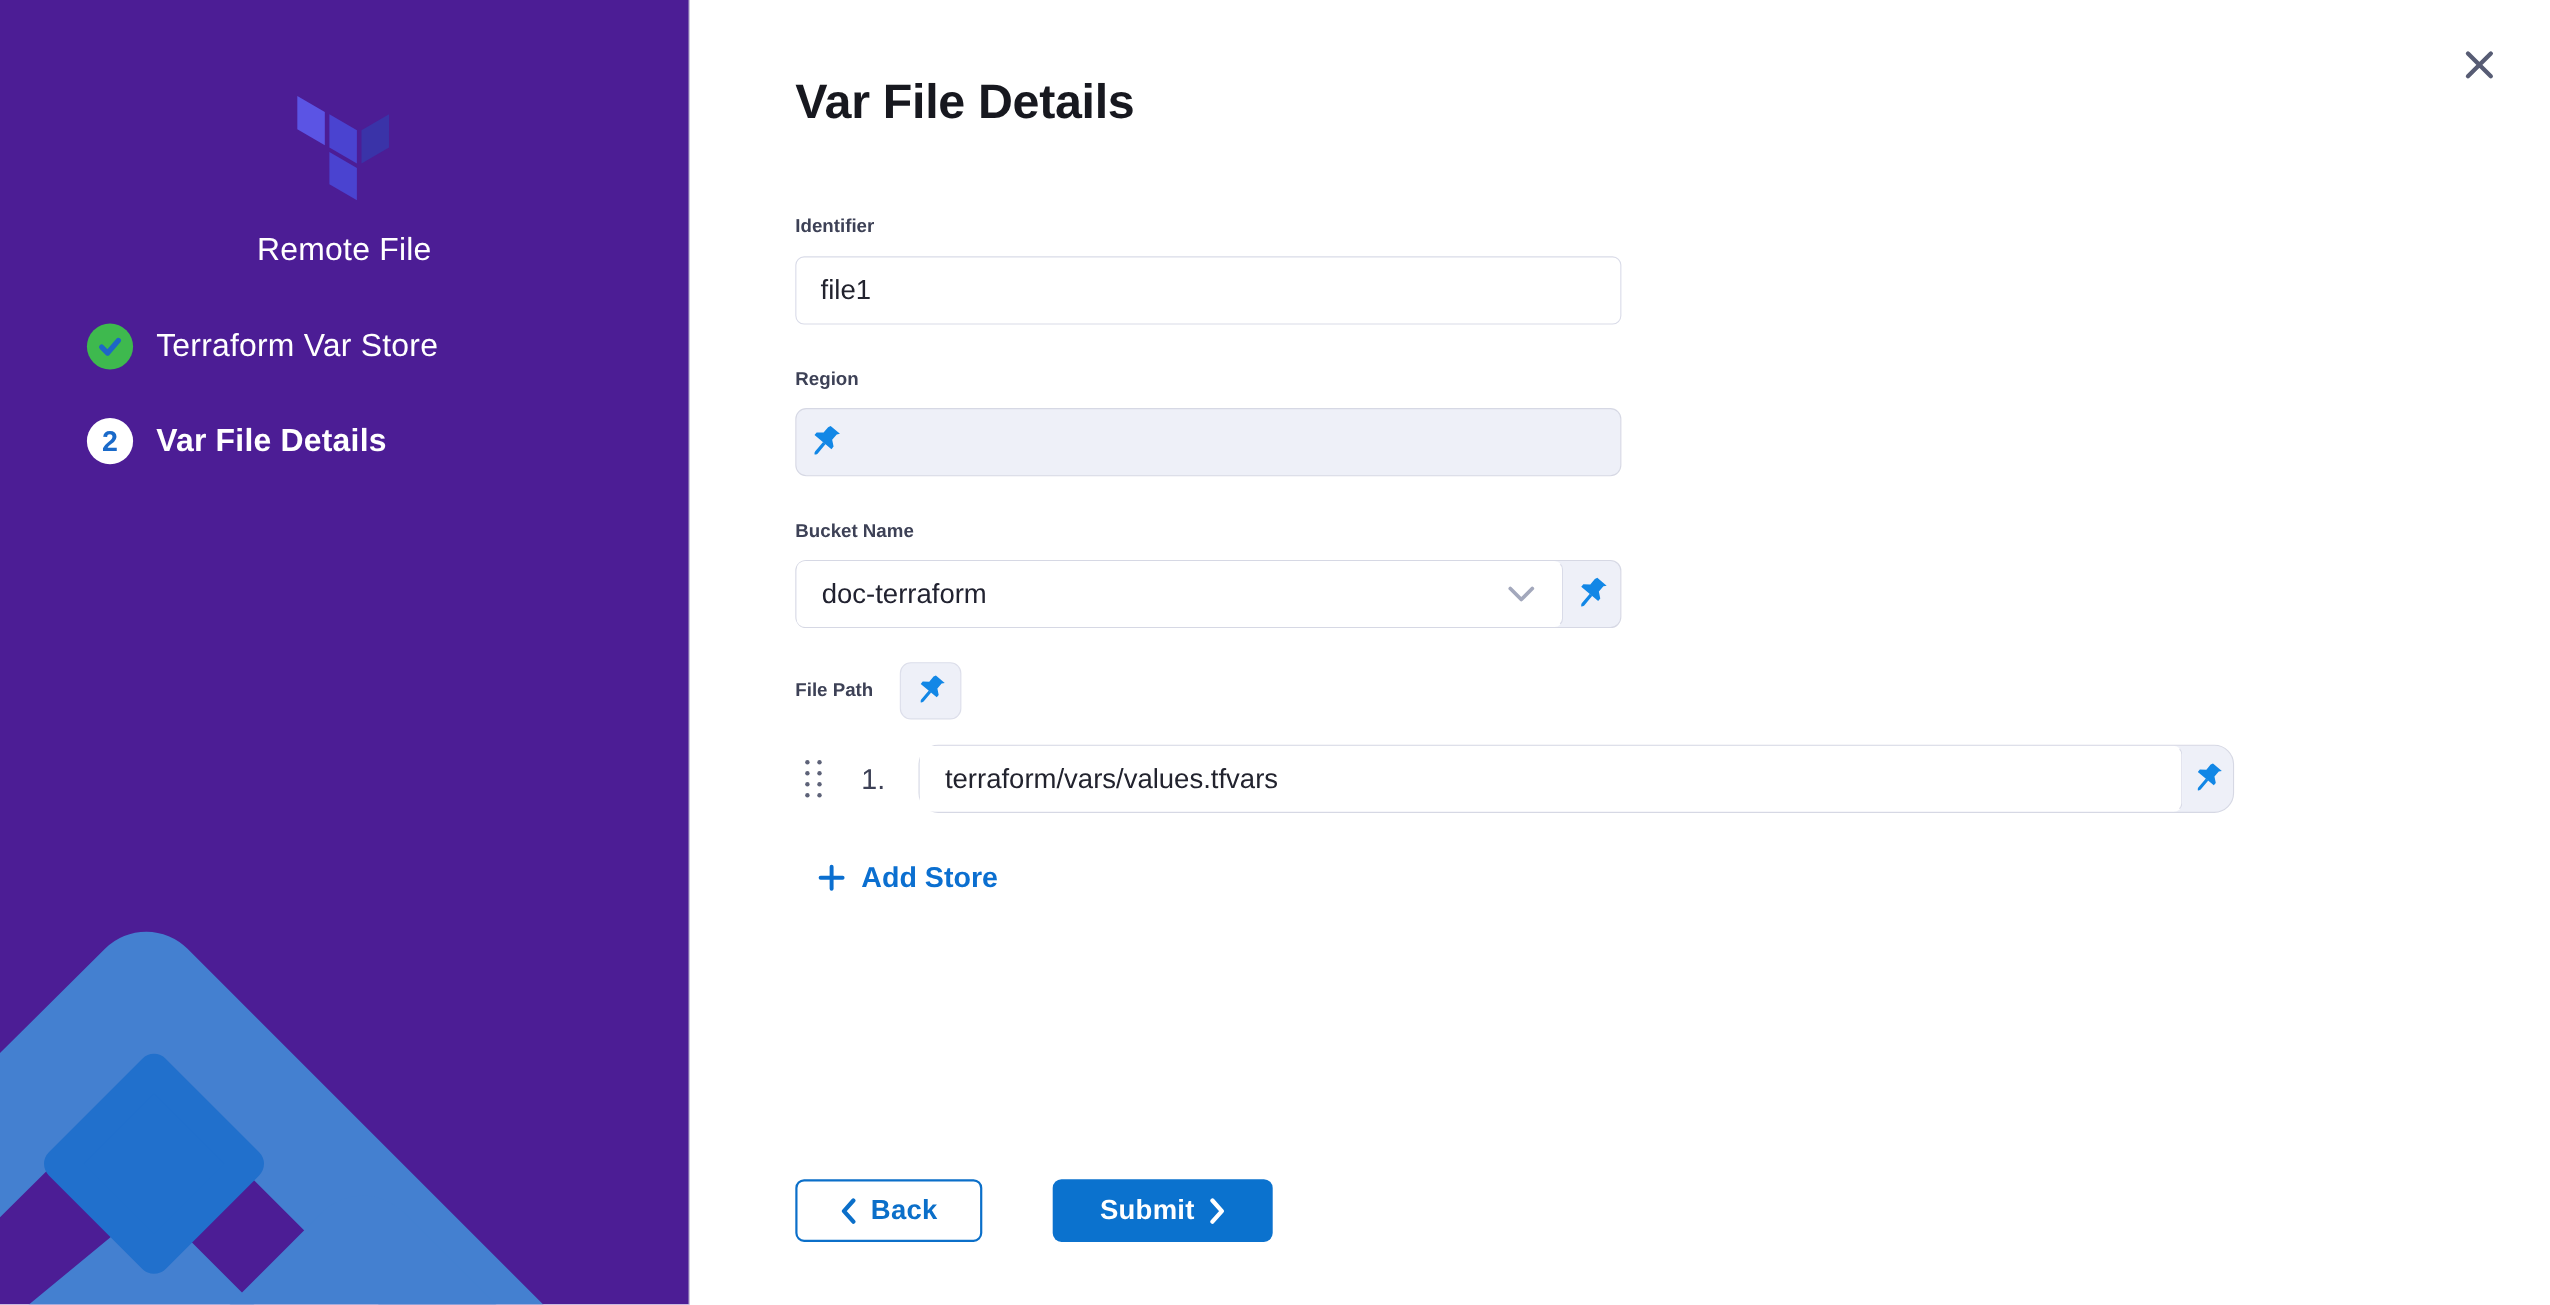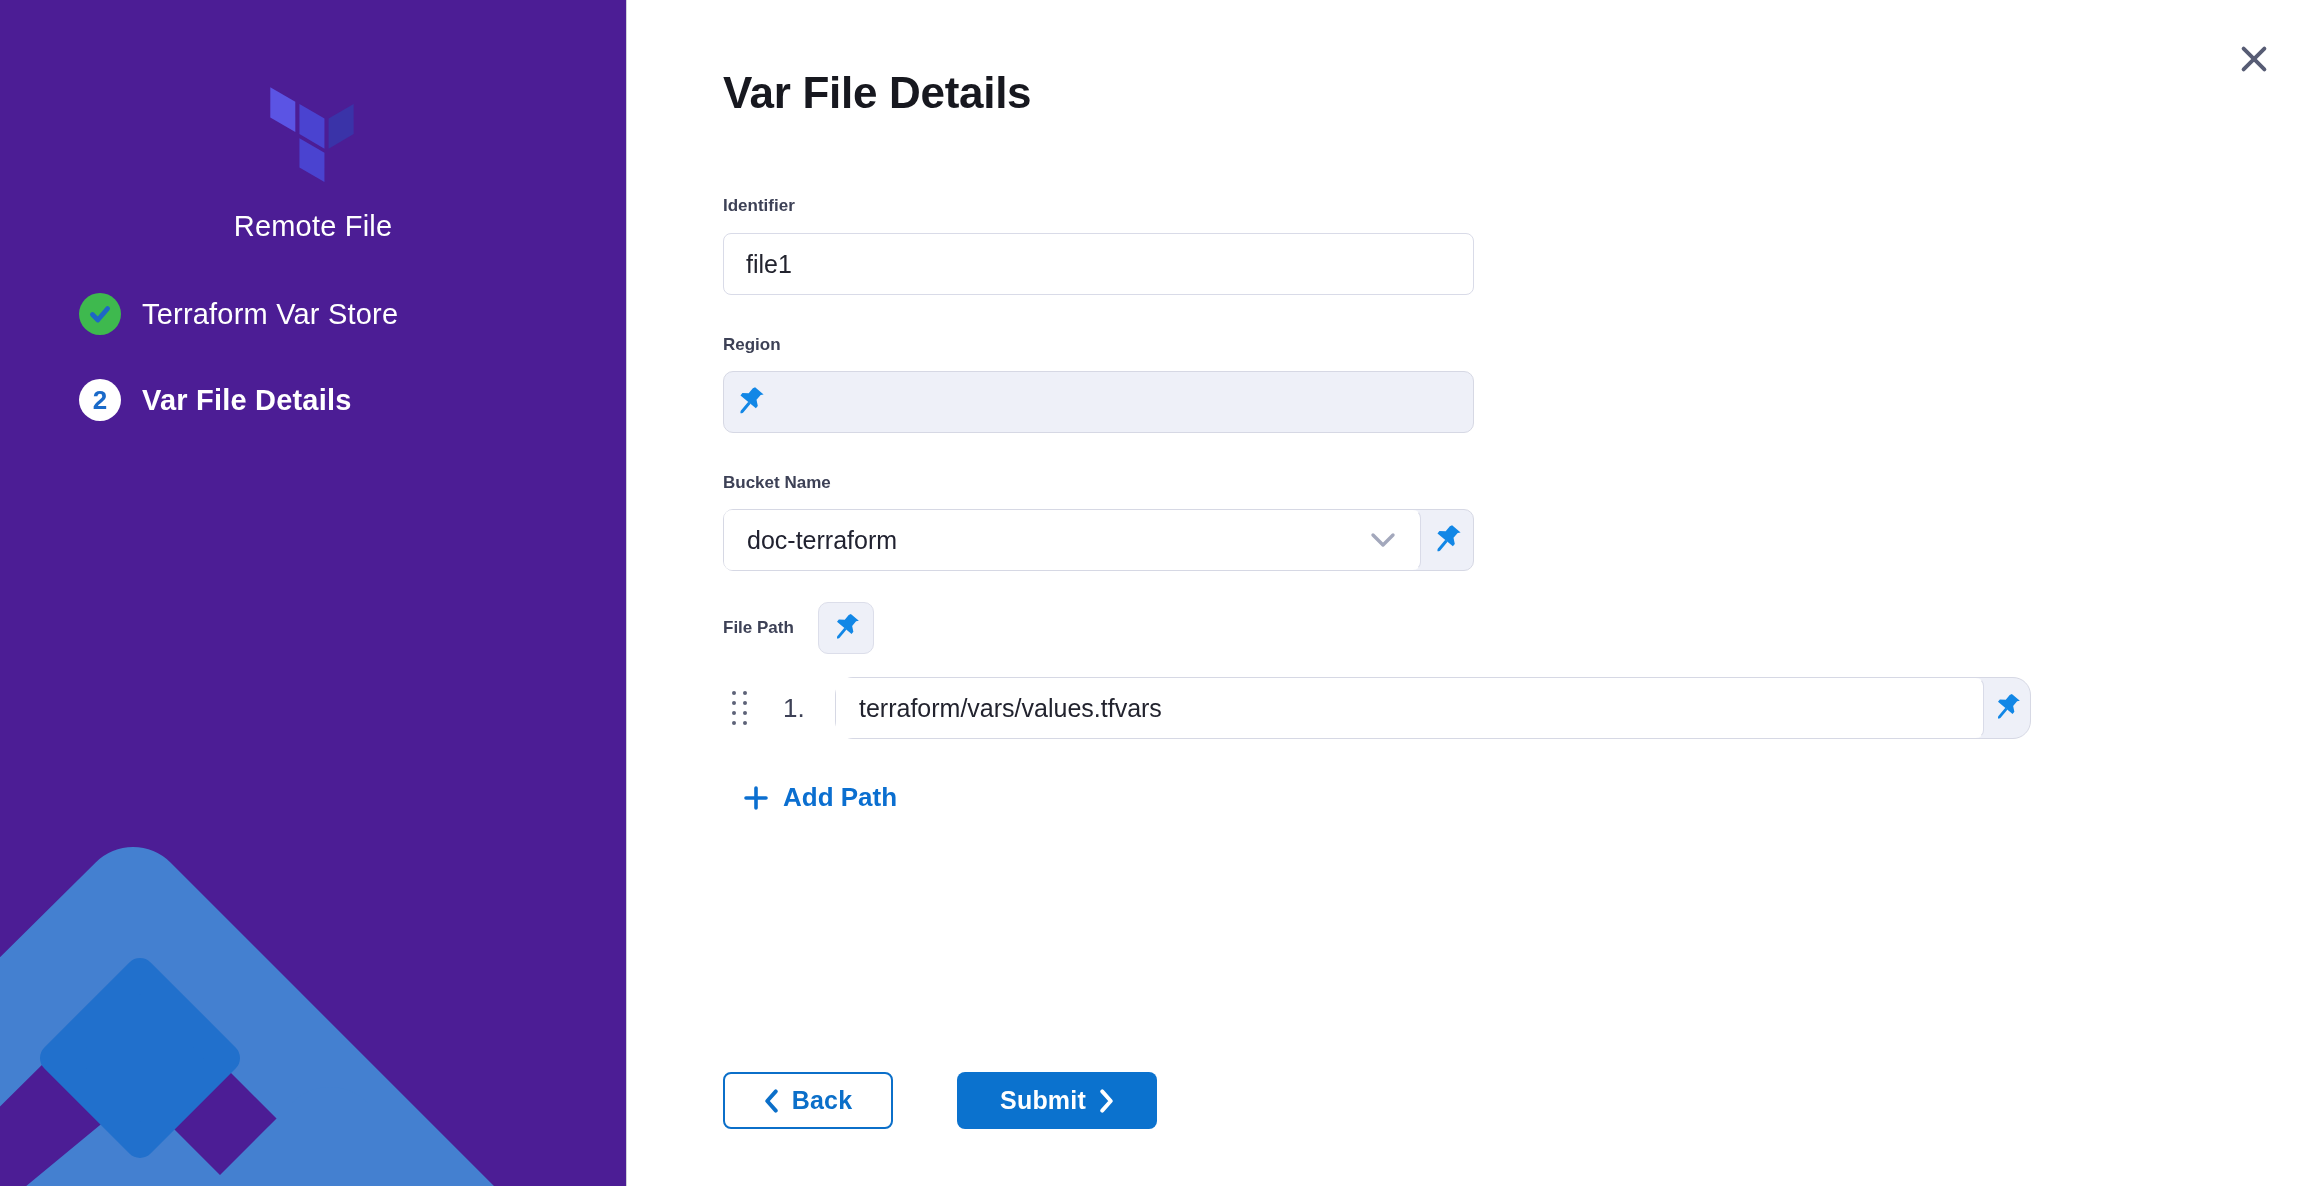--- a/index.html
+++ b/index.html
@@ -251,21 +251,21 @@
                 </g>
               </svg>
             </button>
           </div>
         </div>
 
         <button class="add-file">
           <svg width="26" height="26" viewBox="0 0 26 26">
             <path d="M13 3 V23 M3 13 H23" stroke="#0b6fd0" stroke-width="3.6" stroke-linecap="round"></path>
           </svg>
-          <span>Add Path</span>
+          <span>Add Store</span>
         </button>
       </div>
     </div>
 
     <div class="actions">
       <button class="btn btn-back">
         <svg width="15" height="24" viewBox="0 0 14 22">
           <path d="M11 2 L3 11 L11 20" fill="none" stroke="currentColor" stroke-width="3.6" stroke-linecap="round" stroke-linejoin="round"></path>
         </svg>
         <span>Back</span>

